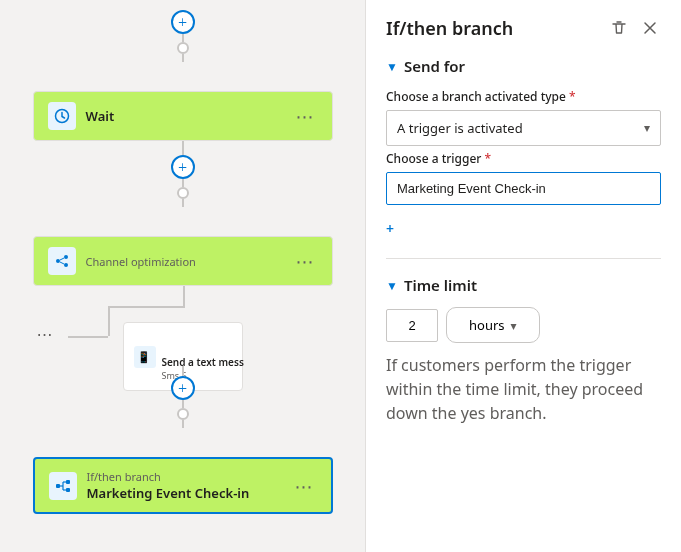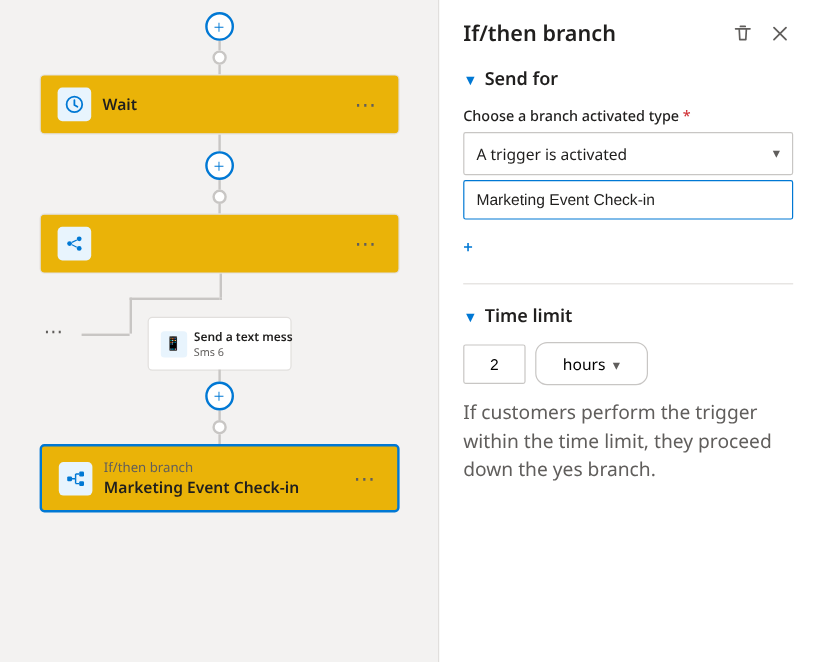--- a/index.html
+++ b/index.html
@@ -58,30 +58,31 @@
       justify-content: center;
       cursor: pointer;
       color: #0078d4;
       font-size: 16px;
       font-weight: 300;
       margin: 0 auto;
       z-index: 2;
     }
 
     .flow-card {
-      background: #eab308;
+      background: #bef264;
       border: 1px solid #e1dfdd;
       border-radius: 4px;
       padding: 10px 14px;
       width: 300px;
       display: flex;
       align-items: center;
       gap: 10px;
       position: relative;
       cursor: pointer;
+      margin-top: 29px;
     }
 
     .flow-card.selected {
       border: 2px solid #0078d4;
     }
 
     .flow-card .card-icon {
       width: 28px;
       height: 28px;
       border-radius: 4px;
@@ -142,20 +143,21 @@
       flex-shrink: 0;
     }
 
     .mini-card .mini-text {
       font-size: 10px;
       color: #201f1e;
       font-weight: 600;
       overflow: hidden;
       text-overflow: ellipsis;
       white-space: nowrap;
+      margin-top: 24px;
     }
 
     .mini-card .mini-sub {
       font-size: 9px;
       color: #605e5c;
     }
 
     
     .right-panel {
       width: 316px;
@@ -362,20 +364,21 @@
       <div class="card-icon">
         <svg width="16" height="16" viewBox="0 0 16 16" fill="none">
           <circle cx="4" cy="8" r="2" fill="#0078d4"></circle>
           <circle cx="12" cy="4" r="2" fill="#0078d4"></circle>
           <circle cx="12" cy="12" r="2" fill="#0078d4"></circle>
           <line x1="6" y1="7" x2="10" y2="5" stroke="#0078d4" stroke-width="1"></line>
           <line x1="6" y1="9" x2="10" y2="11" stroke="#0078d4" stroke-width="1"></line>
         </svg>
       </div>
       <div class="card-content">
+        <div class="card-subtitle">Channel optimization</div>
       </div>
       <span class="card-menu">⋯</span>
     </div>
 
     <div style="width:300px; position:relative; height:80px;">
 
       <div style="position:absolute; top:0; left:50%; width:2px; height:20px; background:#c8c6c4;"></div>
       <div style="position:absolute; top:20px; left:75px; width:75px; height:2px; background:#c8c6c4;"></div>
       <div style="position:absolute; top:20px; left:150px; width:2px; height:2px; background:#c8c6c4;"></div>
       <div style="position:absolute; top:20px; left:75px; width:2px; height:30px; background:#c8c6c4;"></div>
@@ -453,20 +456,24 @@
 
     <div class="field-label">
       <span>Choose a branch activated type</span>
       <span class="required">*</span>
     </div>
     <div class="select-field">
       <span class="select-value">A trigger is activated</span>
       <span class="chevron-down">▾</span>
     </div>
 
+    <div class="field-label">
+      <span>Choose a trigger</span>
+      <span class="required">*</span>
+    </div>
     <input type="text" class="text-input" value="Marketing Event Check-in" style="">
 
     <div class="add-condition">
       <span class="plus-icon">+</span>
     </div>
   </div>
 
   <div class="divider"></div>
 
   <div class="section">

